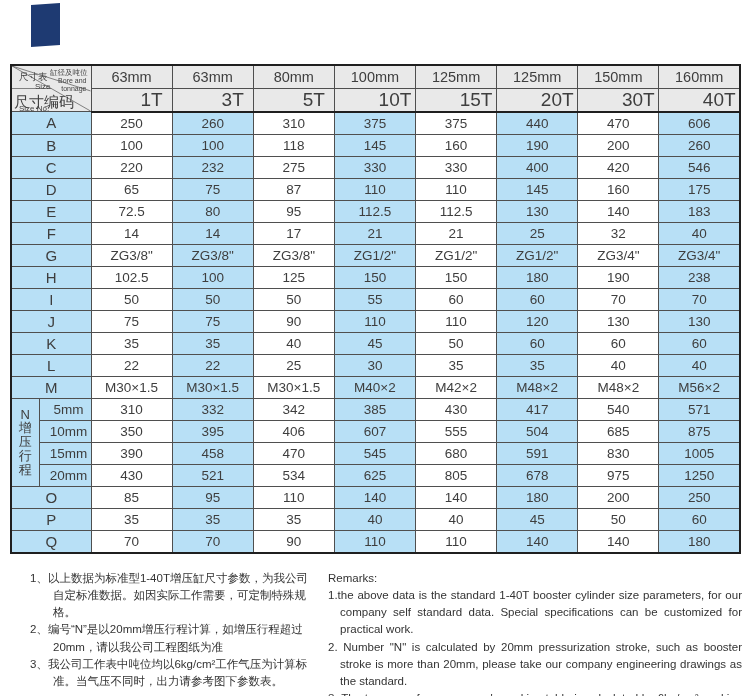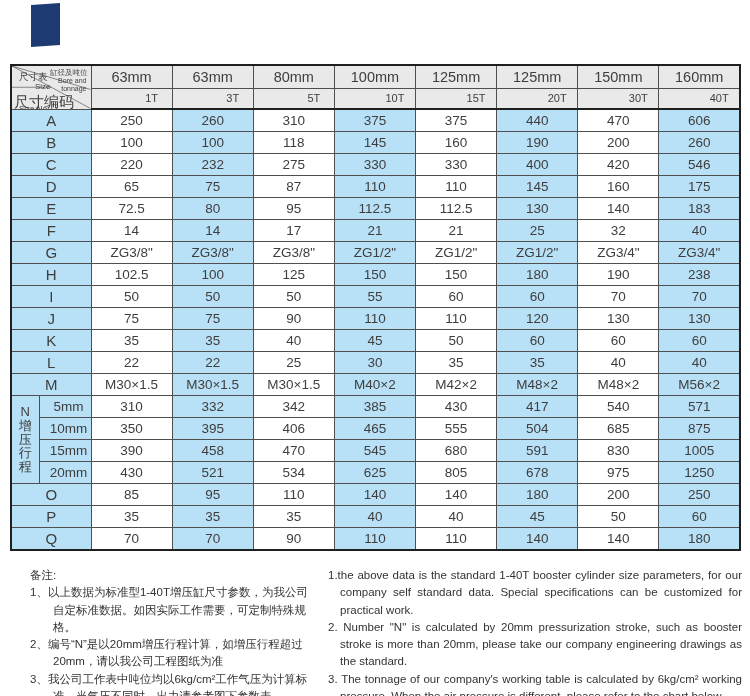--- a/index.html
+++ b/index.html
@@ -15,21 +15,21 @@
             font-family: "Liberation Serif", serif; }
   .banner .title { font-size: 21px; font-weight: bold; line-height: 26px; margin-top: 1px; white-space: nowrap; }
   .banner .subtitle { font-size: 12.5px; font-weight: bold; line-height: 15px; white-space: nowrap; }
 
   
   table.dim { table-layout: fixed; border-collapse: collapse; width: 731px; margin-left: 10px;
               border: 2px solid #1f1f1f; }
   .dim th, .dim td { border: 1px solid #4f4f4f; text-align: center; vertical-align: middle;
                      color: #3e3e3e; font-weight: normal; overflow: hidden; }
   .dim thead tr.bores th { height: 23px; font-size: 14.5px; background: #e9e9e9; }
-  .dim thead tr.tons  th { height: 21px; font-size: 11px; background: #e9e9e9; padding-left: 40px; }
+  .dim thead tr.tons  th { height: 21px; font-size: 19px; background: #e9e9e9; padding-left: 40px; }
   .dim thead tr.tons th { border-bottom: 2px solid #1f1f1f; }
   .dim tbody td { height: 21px; font-size: 13.5px; line-height: 21px; background: #ffffff; }
   .dim tbody td.alt { background: #b8e0f6; }
   .dim tbody th.row-label, .dim tbody th.sub-label, .dim tbody th.n-vert { background: #b8e0f6; font-size: 15px; }
   .dim tbody th.sub-label { font-size: 13.5px; padding-left: 7px; }
   .dim tbody th.n-vert { font-size: 13px; vertical-align: middle; padding: 1px 0; }
   .n-vert .vert-wrap { display: flex; flex-direction: column; align-items: center; line-height: 1.06; }
   .n-vert .vert-chars { display: inline-block; width: 1em; word-break: break-all; }
 
   
@@ -271,21 +271,21 @@
           <td>430</td>
           <td class="alt">417</td>
           <td>540</td>
           <td class="alt">571</td>
         </tr>
         <tr>
           <th class="sub-label">10mm</th>
           <td>350</td>
           <td class="alt">395</td>
           <td>406</td>
-          <td class="alt">465</td>
+          <td class="alt">607</td>
           <td>555</td>
           <td class="alt">504</td>
           <td>685</td>
           <td class="alt">875</td>
         </tr>
         <tr>
           <th class="sub-label">15mm</th>
           <td>390</td>
           <td class="alt">458</td>
           <td>470</td>
@@ -337,28 +337,28 @@
           <td>110</td>
           <td class="alt">140</td>
           <td>140</td>
           <td class="alt">180</td>
         </tr>
       </tbody>
   </table>
 
   <div class="notes">
     <div class="notes-zh">
-      <div class="heading">备注:</div>
       <ul>
         <li>1、以上数据为标准型1-40T增压缸尺寸参数，为我公司自定标准数据。如因实际工作需要，可定制特殊规格。</li>
         <li>2、编号“N”是以20mm增压行程计算，如增压行程超过20mm，请以我公司工程图纸为准</li>
         <li>3、我公司工作表中吨位均以6kg/cm²工作气压为计算标准。当气压不同时，出力请参考图下参数表。</li>
       </ul>
     </div>
     <div class="notes-en">
+      <div class="heading">Remarks:</div>
       <ul>
         <li>1.the above data is the standard 1-40T booster cylinder size parameters, for our company self standard data. Special specifications can be customized for practical work.</li>
         <li>2. Number "N" is calculated by 20mm pressurization stroke, such as booster stroke is more than 20mm, please take our company engineering drawings as the standard.</li>
         <li>3. The tonnage of our company's working table is calculated by 6kg/cm² working pressure. When the air pressure is different, please refer to the chart below.</li>
       </ul>
     </div>
   </div>
 
 </div>
 

